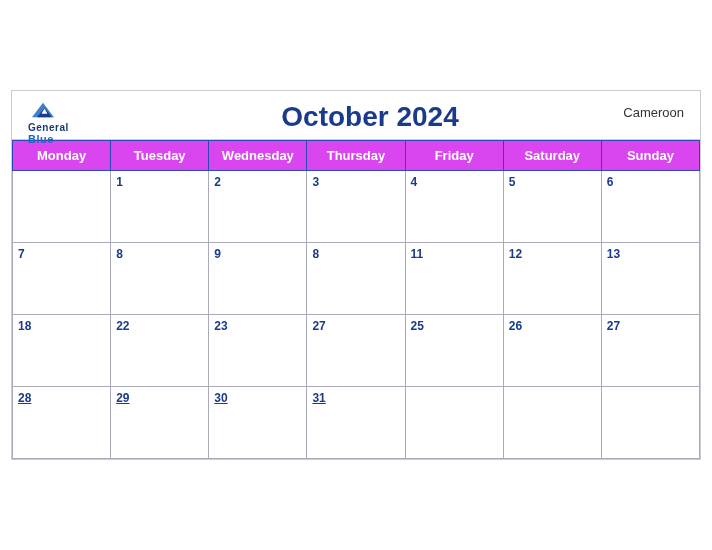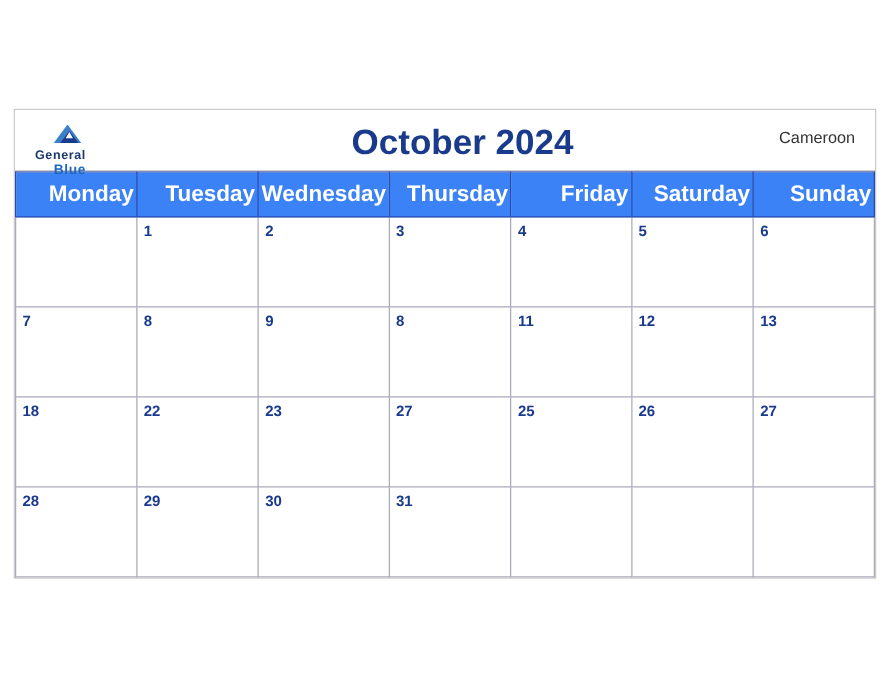--- a/index.html
+++ b/index.html
@@ -24,21 +24,21 @@
       position: relative;
       padding: 10px 16px 6px 16px;
       border-bottom: 1px solid #ccc;
     }
     .logo-area {
       position: absolute;
       left: 16px;
       top: 8px;
       display: flex;
       flex-direction: column;
-      align-items: flex-end;
+      align-items: flex-start;
     }
     .logo-text-general {
       font-size: 10px;
       color: #1a3a6e;
       font-weight: bold;
       letter-spacing: 0.5px;
     }
     .logo-text-blue {
       font-size: 11px;
       color: #1a6abf;
@@ -62,41 +62,42 @@
       color: #1a3a8c;
       font-weight: bold;
       text-align: center;
       margin-left: 28px;
     }
     .calendar-grid {
       width: 100%;
       border-collapse: collapse;
     }
     .calendar-grid th {
-      background: #3b82f6;
+      background: #d946ef;
       color: #fff;
-      font-size: 18px;
+      font-size: 13px;
       font-weight: bold;
-      text-align: right;
+      text-align: center;
       padding: 7px 2px;
       border: 1px solid #2a4ab0;
     }
     .calendar-grid td {
       border: 1px solid #aab;
       vertical-align: top;
       width: calc(100% / 7);
       height: 72px;
       padding: 4px 5px;
       font-size: 12px;
       color: #1a3a8c;
       font-weight: bold;
       background: #fff;
     }
     .calendar-grid tr:last-child td {
       height: 72px;
+      text-decoration: underline;
     }
     .day-num {
       font-size: 12px;
       font-weight: bold;
       color: #1a3a8c;
     }
     .empty {
       background: #fff;
     }
   </style>

